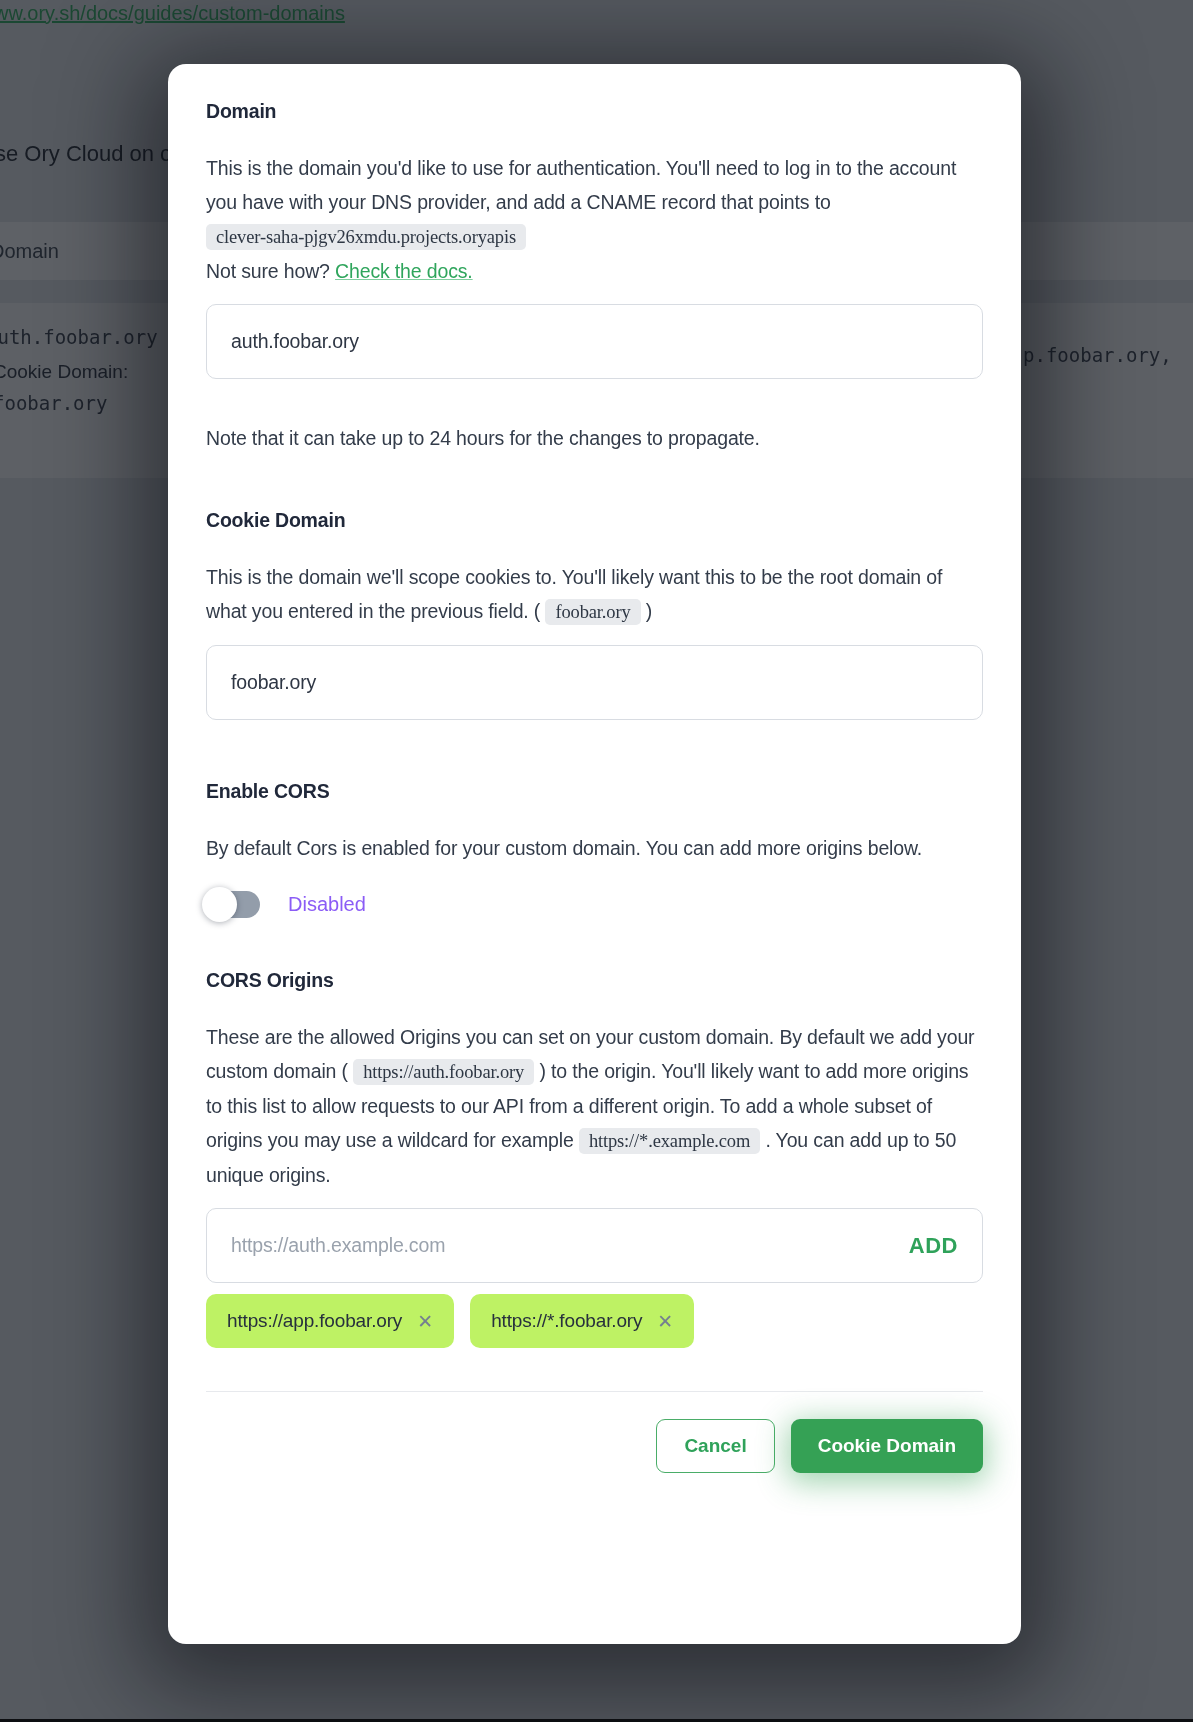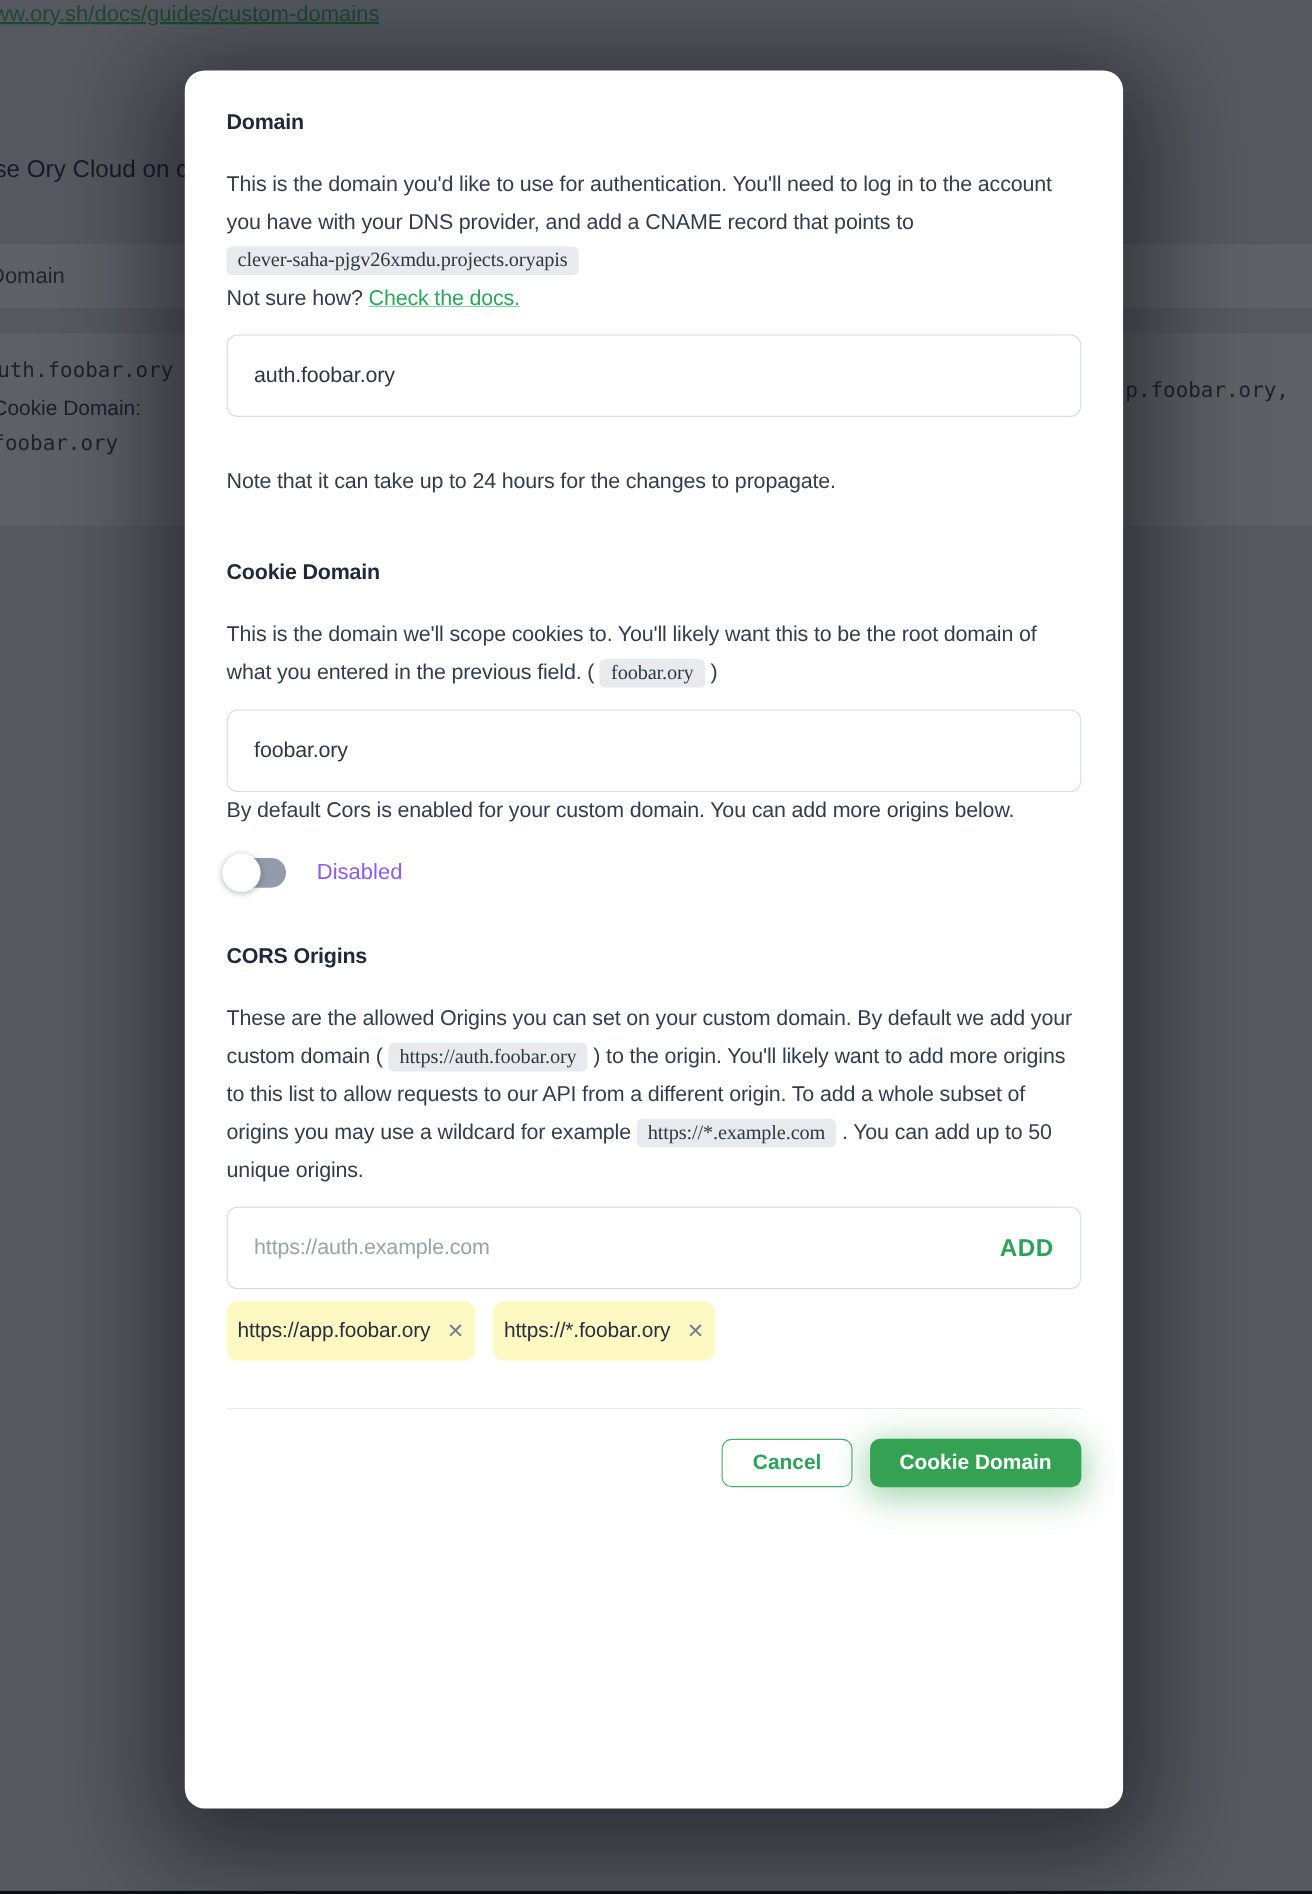--- a/index.html
+++ b/index.html
@@ -73,31 +73,31 @@
   }
   .toggle-label{margin-left:28px;font-size:20px;color:#8b5cf6;}
   .add-btn{
     border:none;background:none;padding:0;margin-left:16px;cursor:pointer;
     font-family:"Liberation Sans",sans-serif;font-size:22px;font-weight:bold;
     color:#2fa25a;letter-spacing:0.5px;
   }
   .chips-row{margin-top:11px;display:flex;gap:16px;}
   .chip{
     height:54px;box-sizing:border-box;display:flex;align-items:center;
-    background:#fef9c3;border-radius:10px;padding:0 10px;
+    background:#bef264;border-radius:10px;padding:0 21px;
   }
   .chip-label{font-size:19px;color:#27303d;letter-spacing:-0.15px;}
   .chip-remove{
     border:none;background:none;padding:0;margin-left:15px;cursor:pointer;
     font-size:19px;color:#75808f;line-height:1;
   }
   .divider{border:none;border-top:1px solid #e7e9ed;margin:43px 0 0 0;}
   .footer{margin-top:27px;display:flex;justify-content:flex-end;align-items:center;gap:16px;}
   .btn{
-    height:44px;border-radius:9px;box-sizing:border-box;cursor:pointer;
+    height:54px;border-radius:9px;box-sizing:border-box;cursor:pointer;
     font-family:"Liberation Sans",sans-serif;font-size:19px;font-weight:bold;
     display:flex;align-items:center;justify-content:center;padding:0 27px;
   }
   .btn-cancel{background:#ffffff;border:1px solid #4aad68;color:#2fa25a;}
   .btn-primary{
     background:#35a155;border:none;color:#ffffff;
     box-shadow:0 6px 30px 4px rgba(53,161,85,0.45);
   }
 </style>
 </head>
@@ -126,20 +126,21 @@
     <input type="text" value="auth.foobar.ory" style="">
   </div>
   <p class="para note">Note that it can take up to 24 hours for the changes to propagate.</p>
 
   <h2 class="section-h gap-a">Cookie Domain</h2>
   <p class="para"><span>This is the domain we'll scope cookies to. You'll likely want this to be the root domain of what you entered in the previous field. ( </span><code class="chip-code">foobar.ory</code><span> )</span></p>
   <div class="field">
     <input type="text" value="foobar.ory" style="">
   </div>
 
+  <h2 class="section-h gap-b">Enable CORS</h2>
   <p class="para"><span>By default Cors is enabled for your custom domain. You can add more origins below.</span></p>
   <div class="toggle-row">
     <div class="toggle">
       <div class="toggle-knob"></div>
     </div>
     <span class="toggle-label">Disabled</span>
   </div>
 
   <h2 class="section-h gap-c">CORS Origins</h2>
   <p class="para"><span>These are the allowed Origins you can set on your custom domain. By default we add your custom domain ( </span><code class="chip-code">https://auth.foobar.ory</code><span> ) to the origin. You'll likely want to add more origins to this list to allow requests to our API from a different origin. To add a whole subset of origins you may use a wildcard for example </span><code class="chip-code">https://*.example.com</code><span> . You can add up to 50 unique origins.</span></p>

